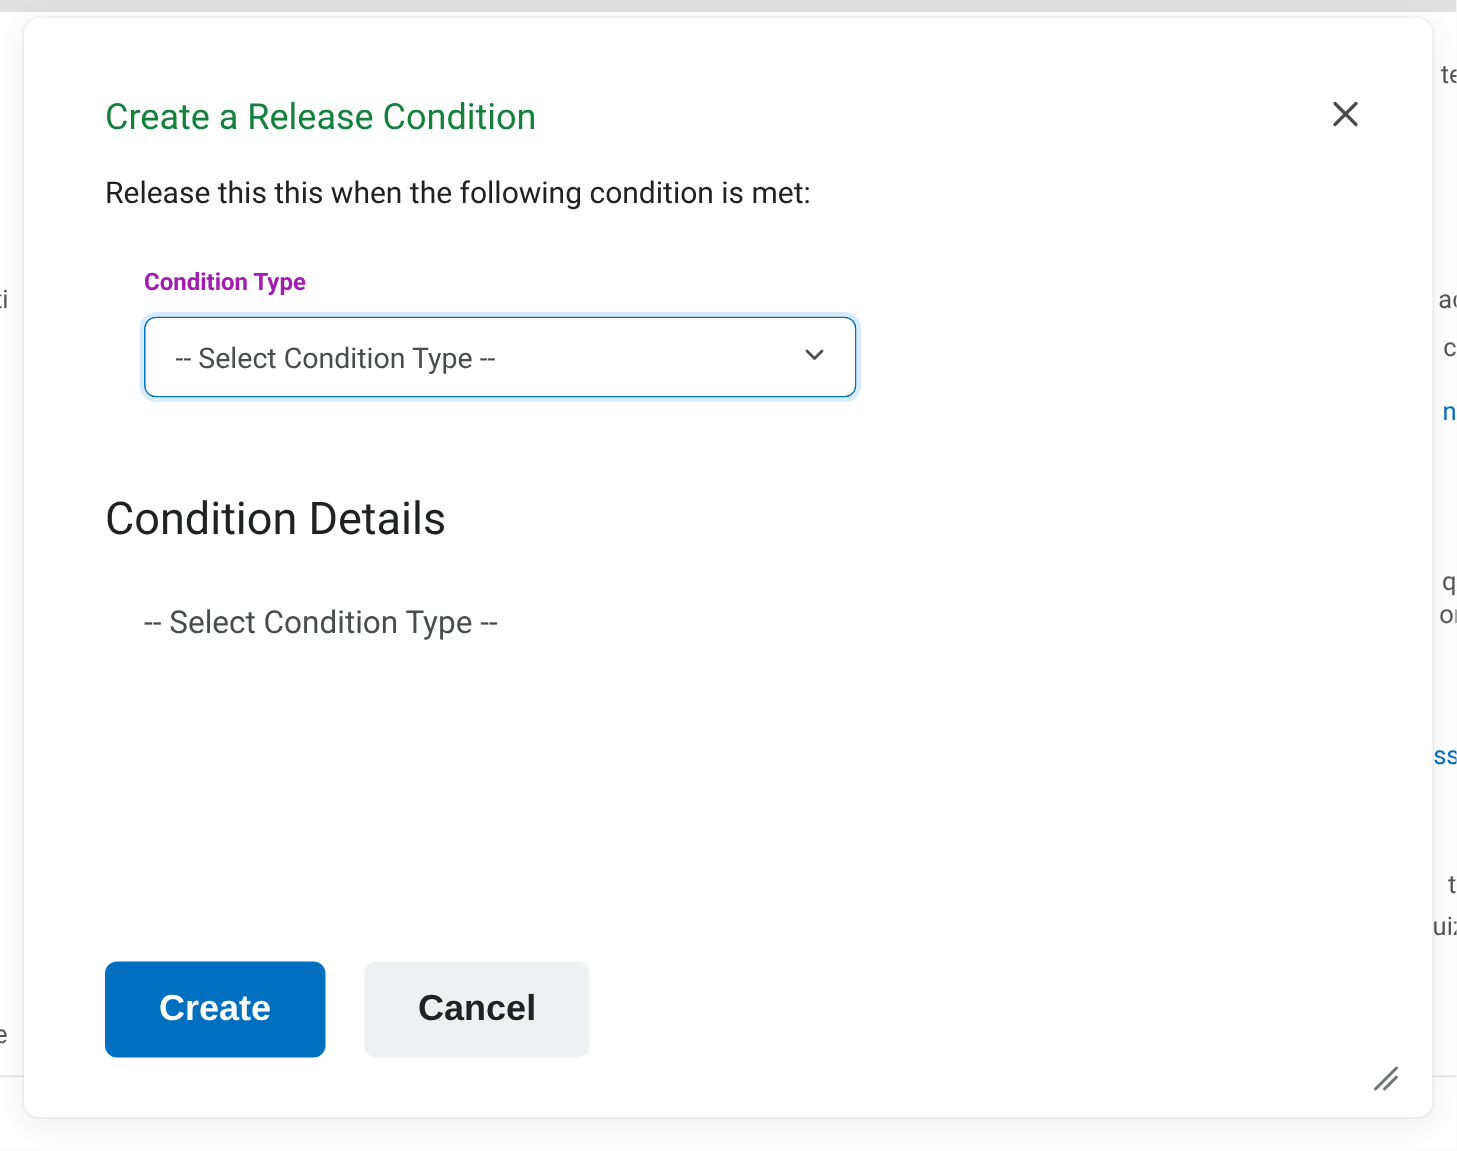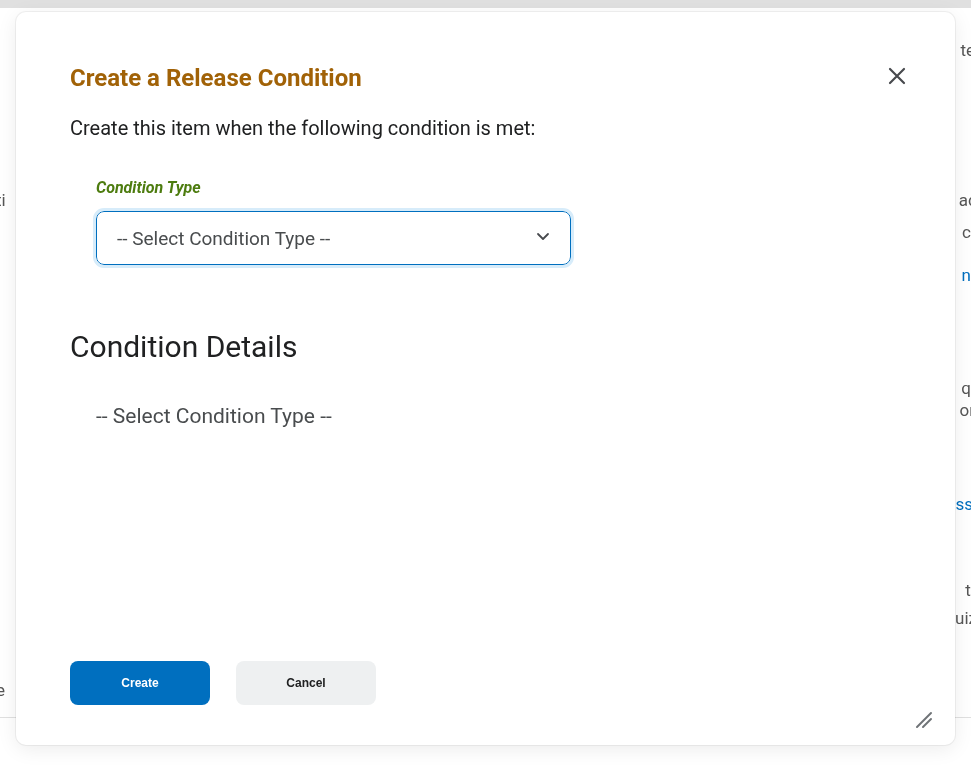--- a/index.html
+++ b/index.html
@@ -63,22 +63,22 @@
       flex-direction: column;
     }
     .dialog-header {
       display: flex;
       align-items: center;
       justify-content: space-between;
       margin-bottom: 20px;
     }
     .dialog-title {
       font-size: 24px;
-      font-weight: 700;
-      color: #a16207;
+      font-weight: 400;
+      color: #15803d;
     }
     .close-btn {
       width: 36px;
       height: 36px;
       display: flex;
       align-items: center;
       justify-content: center;
       background: none;
       border: none;
       border-radius: 6px;
@@ -92,23 +92,22 @@
       font-size: 20px;
       color: #202122;
       margin-bottom: 38px;
     }
     .field-block {
       padding-left: 26px;
     }
     .field-label {
       font-size: 16px;
       font-weight: 700;
-      color: #4d7c0f;
+      color: #a21caf;
       margin-bottom: 14px;
-      font-style: italic;
     }
     .select-wrap {
       position: relative;
       width: 475px;
     }
     .select-control {
       width: 100%;
       height: 54px;
       border: 1px solid #006fbf;
       outline: 3px solid #d7ecfa;
@@ -143,24 +142,24 @@
       color: #494c4e;
       padding-left: 26px;
     }
     .dialog-footer {
       margin-top: auto;
       display: flex;
       gap: 26px;
       align-items: flex-end;
     }
     .btn {
-      height: 44px;
+      height: 64px;
       padding: 0 36px;
       border-radius: 8px;
-      font-size: 12px;
+      font-size: 24px;
       font-weight: 700;
       border: none;
       cursor: pointer;
       display: flex;
       align-items: center;
       justify-content: center;
     }
     .btn-primary {
       background: #006fbf;
       color: #ffffff;
@@ -211,21 +210,21 @@
     <h1 class="dialog-title">Create a Release Condition</h1>
     <button class="close-btn">
       <span>
         <svg width="18" height="18" viewBox="0 0 18 18" fill="none">
           <path d="M2 2 L16 16 M16 2 L2 16" stroke="currentColor" stroke-width="2.2" stroke-linecap="round"></path>
         </svg>
       </span>
     </button>
   </div>
 
-  <p class="subheading">Create this item when the following condition is met:</p>
+  <p class="subheading">Release this this when the following condition is met:</p>
 
   <div class="field-block">
     <div class="field-label">Condition Type</div>
     <div class="select-wrap">
       <div class="select-control" tabindex="0" role="button">
         <span>-- Select Condition Type --</span>
       </div>
       <span class="select-chevron">
         <svg width="16" height="16" viewBox="0 0 16 16" fill="none">
           <path d="M3 6 L8 11 L13 6" stroke="currentColor" stroke-width="1.8" stroke-linecap="round" stroke-linejoin="round"></path>

